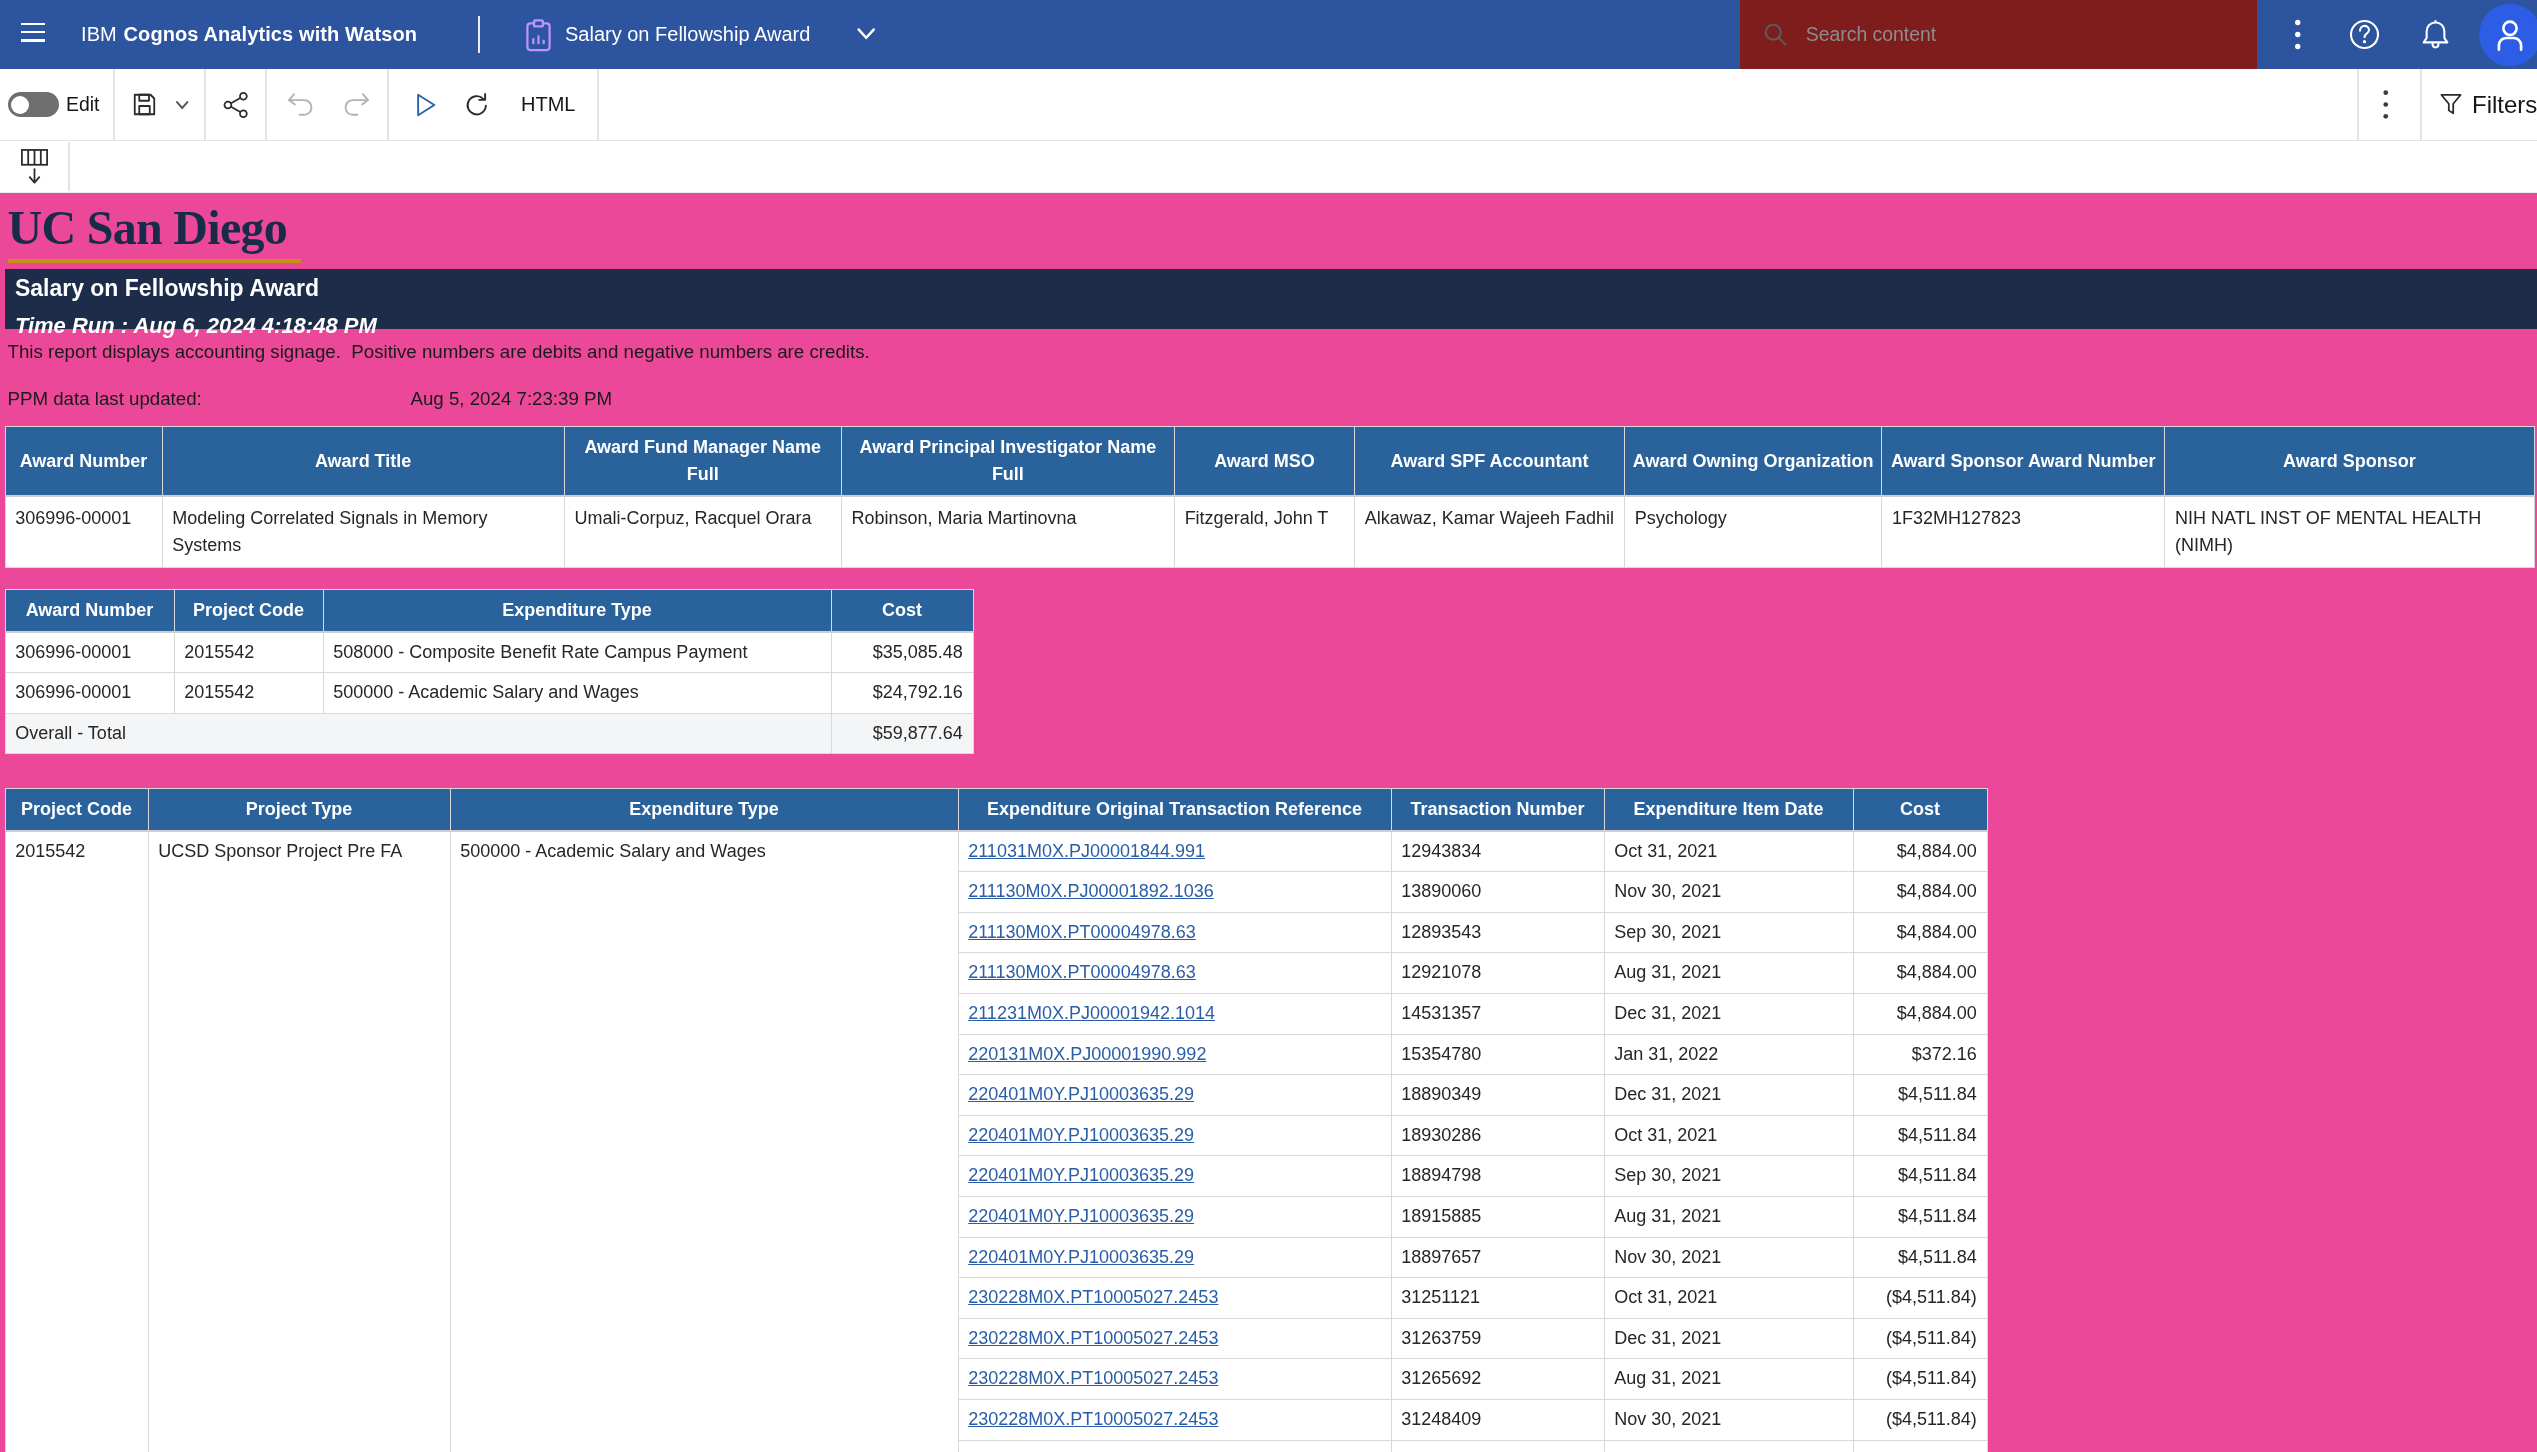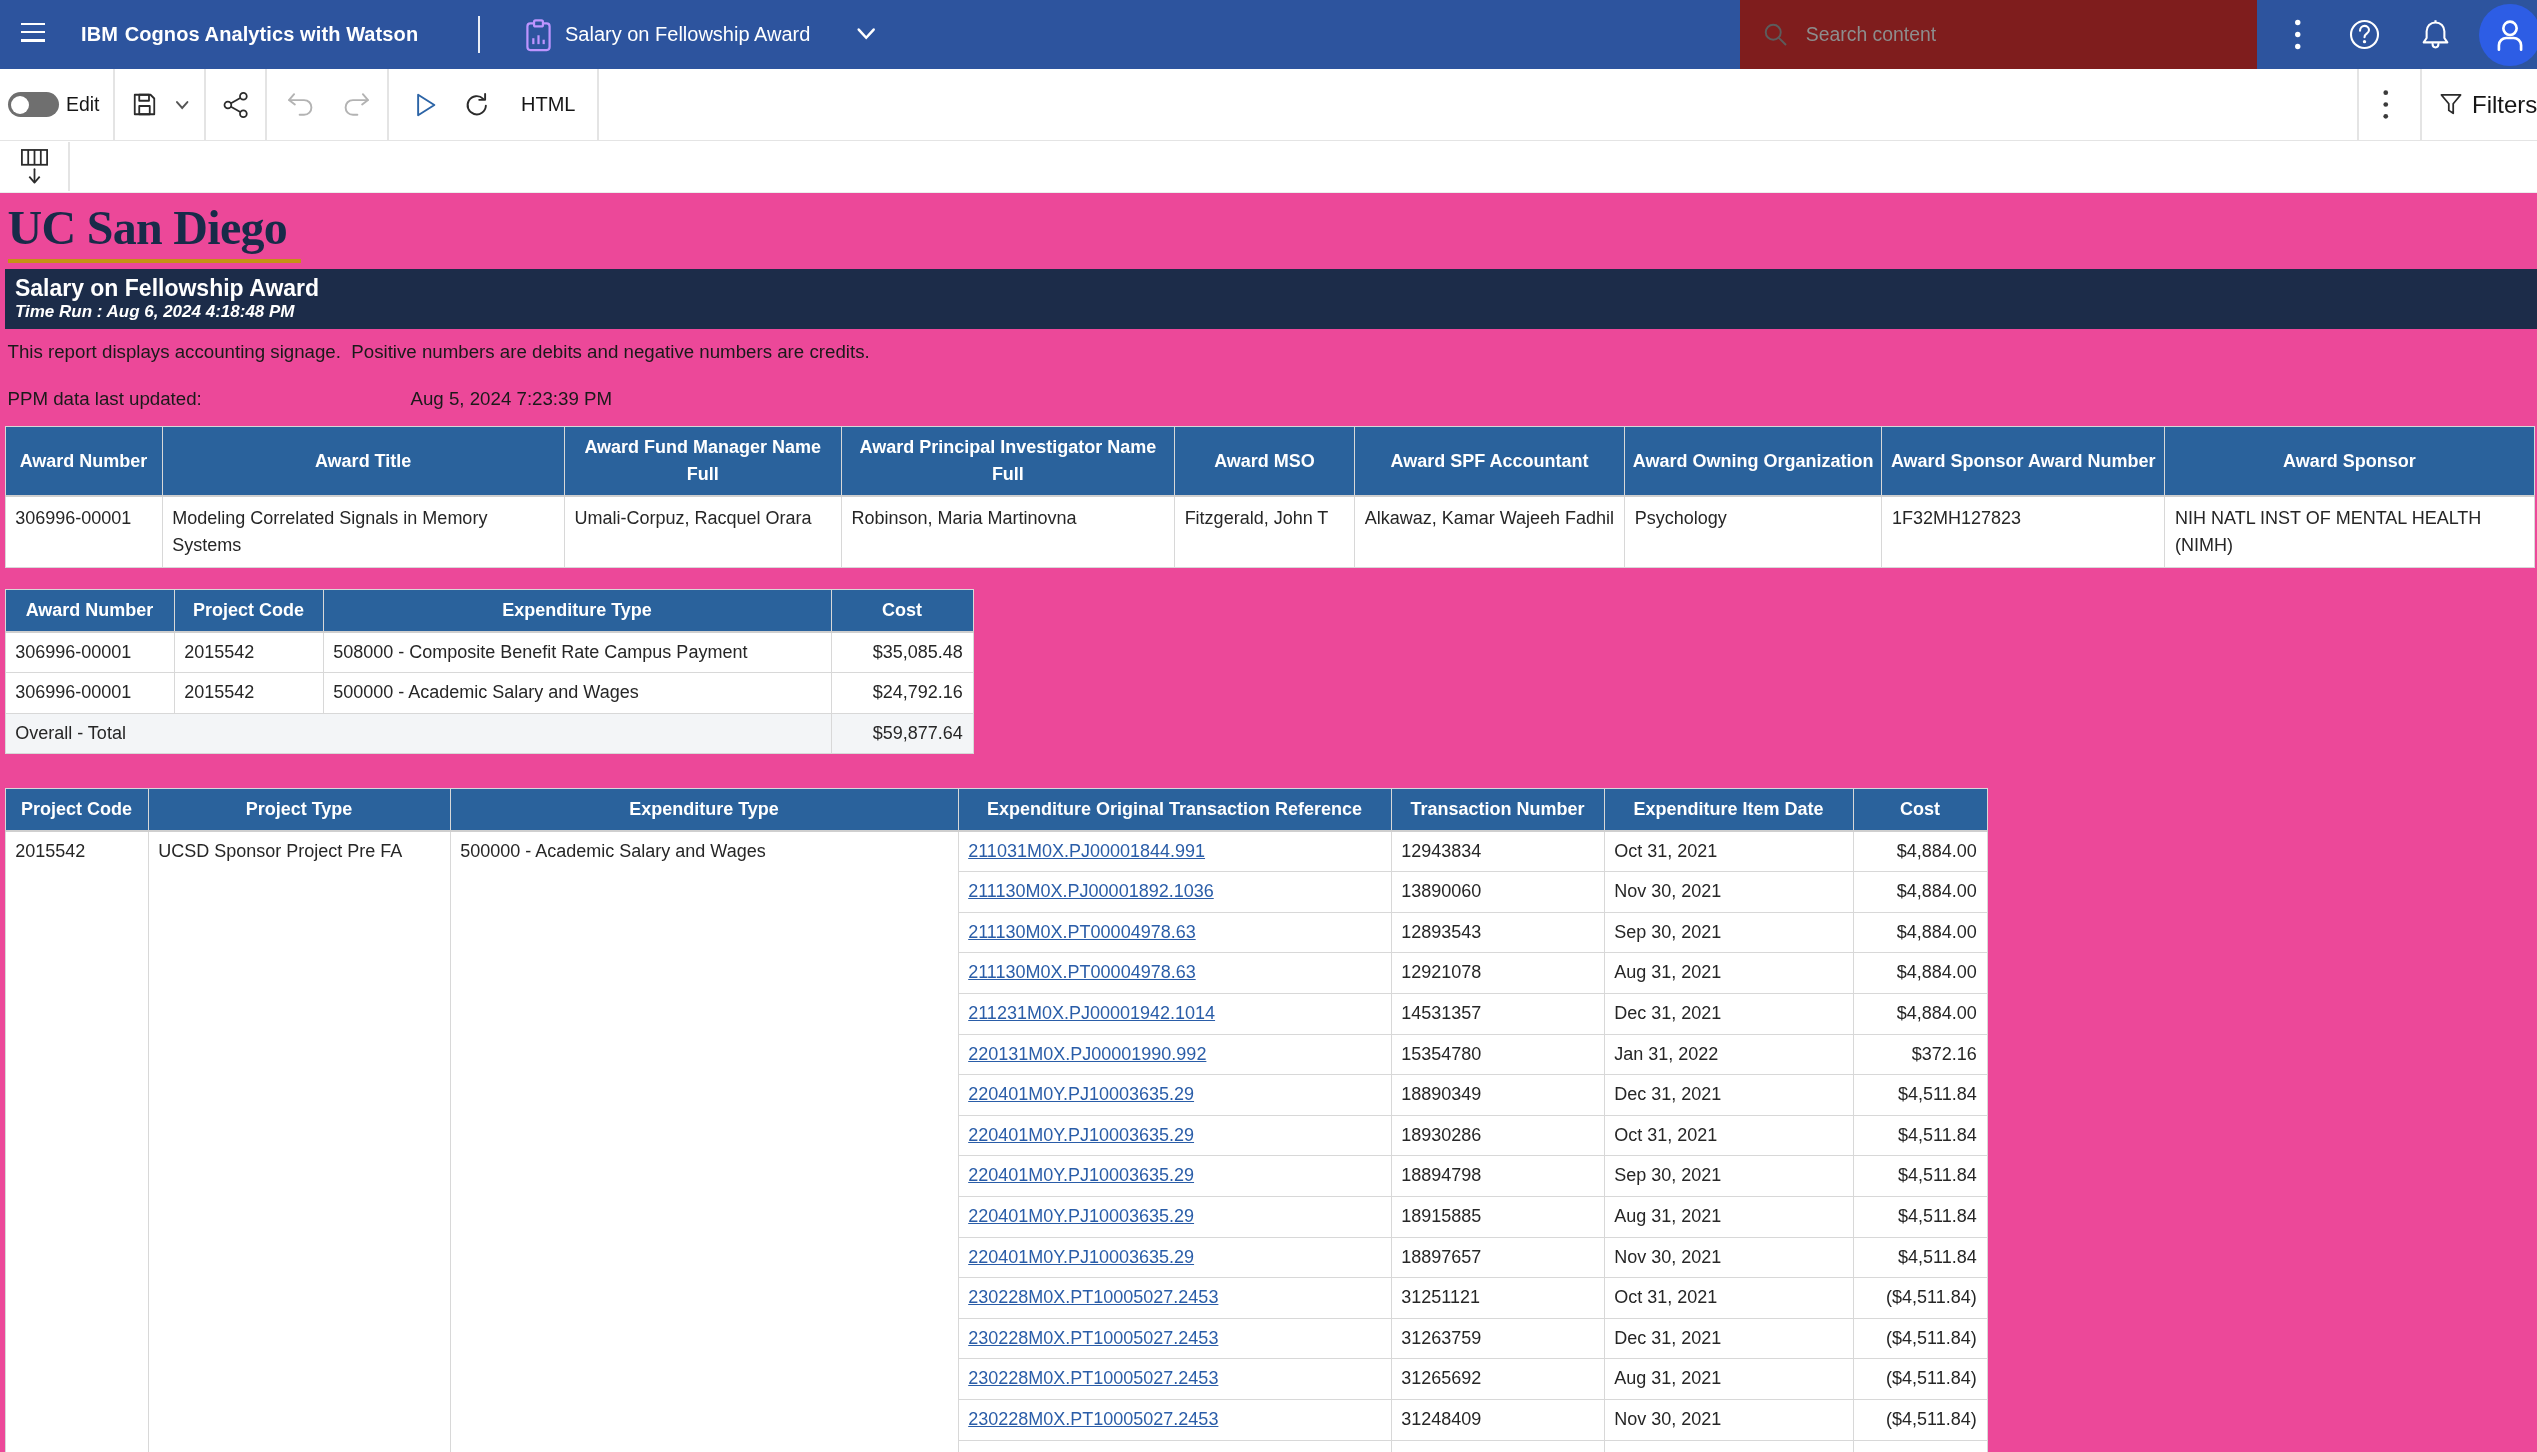--- a/index.html
+++ b/index.html
@@ -6,21 +6,21 @@
   html,body { width:2538px; height:1452px; overflow:hidden; background:#fff;
               font-family:"Liberation Sans", sans-serif; }
   .stage { position:relative; width:2538px; height:1452px; background:#fff; overflow:hidden; }
 
   
   .topbar { position:absolute; left:0; top:0; width:2538px; height:69px; background:#2D549E; }
   .topbar .hamburger { position:absolute; left:21px; top:23px; width:25px; height:22.4px; cursor:pointer; }
   .topbar .hamburger span { display:block; width:24px; height:2.2px; background:#fff; margin:0 0 6px 0; }
   .prod-title { position:absolute; left:81px; top:0; height:69px; display:flex; align-items:center;
                 color:#fff; font-size:20px; letter-spacing:0.1px; white-space:nowrap; }
-  .prod-title .pfx { font-weight:700; margin-right:6.7px; }
+  .prod-title .pfx { font-weight:400; margin-right:6.7px; }
   .prod-title .rest { font-weight:700; }
   .tb-divider { position:absolute; left:478px; top:16.4px; width:1.5px; height:37px; background:#ffffff; opacity:.9; }
   .clip-icon { position:absolute; left:522px; top:18.7px; }
   .switcher-label { position:absolute; left:565px; top:0; height:69px; display:flex; align-items:center;
                     color:#fff; font-size:20px; font-weight:400; white-space:nowrap; cursor:pointer; }
   .switch-chev { position:absolute; left:855px; top:25px; }
   .searchbox { position:absolute; left:1740px; top:0; width:517px; height:69px; background:#7f1d1d;
                display:flex; align-items:center; }
   .searchbox svg { margin-left:22.4px; }
   .searchbox .ph { color:#8D8D8D; font-size:19.4px; margin-left:16.4px; }
@@ -49,21 +49,21 @@
   .railrow .rail-div { position:absolute; left:68px; top:0; width:1.5px; height:49px; background:#E4E4E4; }
   .pagenav { position:absolute; left:15px; top:5.2px; cursor:pointer; }
 
   
   .content { position:absolute; left:0; top:193px; width:2538px; height:1260px; overflow:hidden; background:#ec4899; }
   .logo { margin:6px 0 0 7.5px; font-family:"Liberation Serif", serif; font-size:48px; line-height:1.22;
           color:#182B49; font-weight:600; letter-spacing:-0.7px; white-space:nowrap; }
   .logo-rule { margin:1.5px 0 0 7.5px; width:293px; height:3.7px; background:#C69214; }
   .banner { margin:6px 0 0 5.2px; height:60px; background:#1C2C49; color:#fff; padding:6px 0 0 9.7px; }
   .banner .btitle { font-size:23px; font-weight:700; line-height:1.15; }
-  .banner .btime { font-size:17px; font-style:italic; font-weight:600; margin-top:1px; }
+  .banner .btime { font-size:22px; font-style:italic; font-weight:600; margin-top:12px; }
   .note { margin:12.7px 0 0 7.5px; font-size:18.7px; color:#1A1A1A; white-space:pre-wrap; }
   .ppm { margin:24.6px 0 0 7.5px; display:flex; font-size:18.7px; color:#1A1A1A; }
   .ppm .lab { width:403px; }
 
   table { border-collapse:collapse; table-layout:fixed; font-size:18px; color:#262626; background:#fff; }
   th { background:#2A629C; color:#fff; font-weight:600; text-align:center; border:1.5px solid #D8D8D8;
        padding:6.7px 7.5px; line-height:1.5; vertical-align:middle; }
   td { border:1.5px solid #D8D8D8; padding:8.2px 9.7px; line-height:1.5; vertical-align:top; background:#fff; }
   thead th { border-bottom:2.2px solid #CFCFCF; }
   .t1 { margin:16.4px 0 0 4.5px; width:2530px; }

